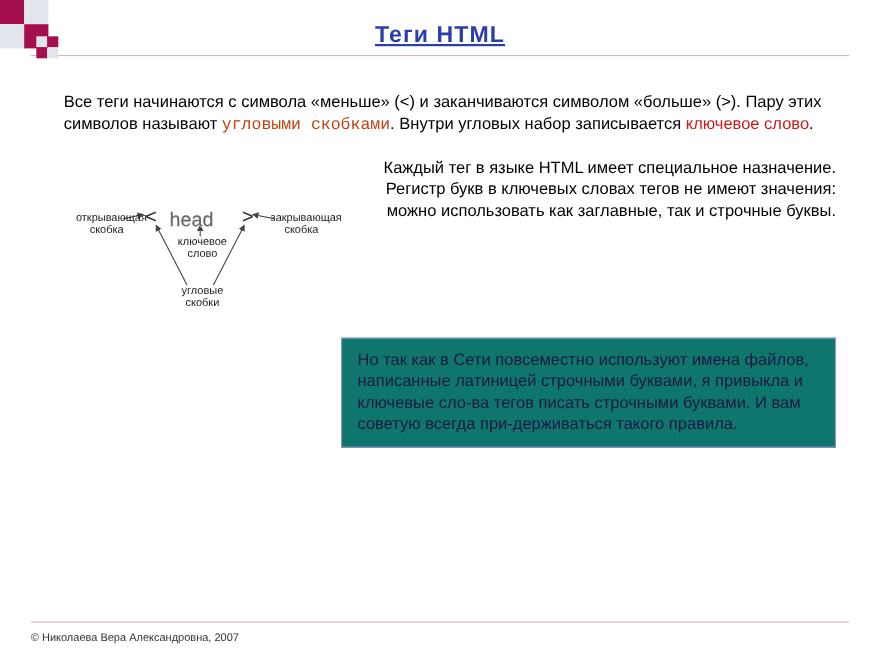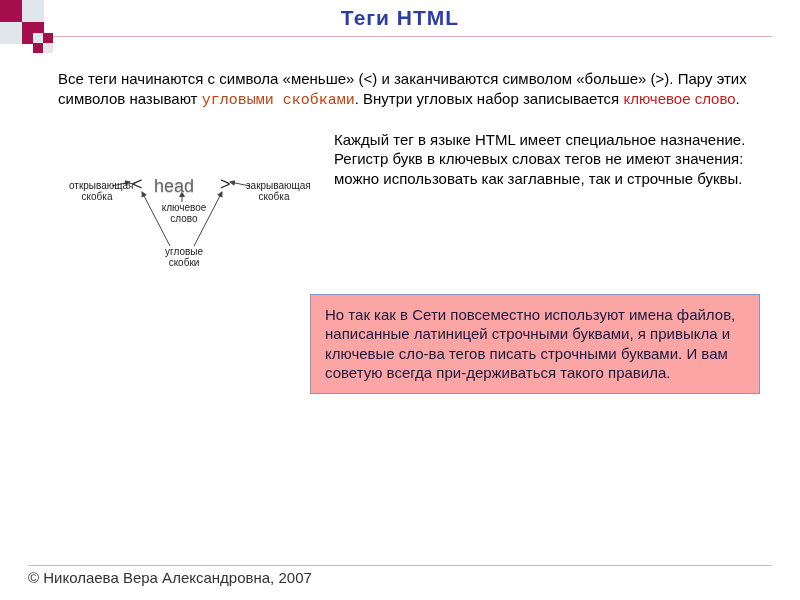--- a/index.html
+++ b/index.html
@@ -21,21 +21,22 @@
   .c4 { left:22px; top:22px; width:22px; height:22px; background:#a60f4e; }
   .c5 { left:33px; top:33px; width:10px; height:10px; background:#e0e6ec; }
   .c6 { left:43px; top:33px; width:10px; height:10px; background:#a60f4e; }
   .c7 { left:33px; top:43px; width:10px; height:10px; background:#a60f4e; }
   .c8 { left:43px; top:43px; width:10px; height:10px; background:#e0e6ec; }
   .title {
     text-align: center;
     color: #2b3ea8;
     font-size: 21px;
     letter-spacing: 1px;
-    padding-top: 6px;
+    padding-top: 20px;
+    text-decoration: underline;
   }
   .hr-line {
     margin: 6px 28px 0 28px;
     border: none;
     border-top: 1px solid #d7b0c0;
   }
   .content {
     padding: 18px 40px 0 58px;
     font-size: 15px;
     line-height: 1.35;
@@ -71,34 +72,35 @@
   .d-lbl { font-size: 10px; color: #222; position: absolute; text-align:center; line-height:1.1; }
   .d-open { left: 11px; top: 50px; width:56px; }
   .d-close { left: 188px; top: 50px; width:56px; }
   .d-kw { left: 98px; top: 72px; width:56px; }
   .d-ang { left: 98px; top: 116px; width:56px;text-align:center; }
   svg.arrows { position:absolute; left:0; top:0; width:260px; height:150px; }
   .text-col {
     flex: 1;
     font-size: 15px;
     line-height: 1.3;
+    text-align: right;
   }
   .note-box {
     margin: 14px 40px 0 310px;
     padding: 10px 14px;
     border: 1px solid #8a95c7;
-    background: #fca5a5;
+    background: #0f766e;
     font-size: 15px;
     line-height: 1.3;
     color: #1a1a40;
   }
   .footer {
     position: absolute;
     left: 28px; bottom: 14px;
-    font-size: 15px;
+    font-size: 10px;
     color: #333;
   }
   .footer-hr {
     position: absolute;
     left: 28px; right: 28px; bottom: 34px;
     border: none; border-top: 1px solid #d7b0c0;
   }
 </style>
 </head>
 <body>

